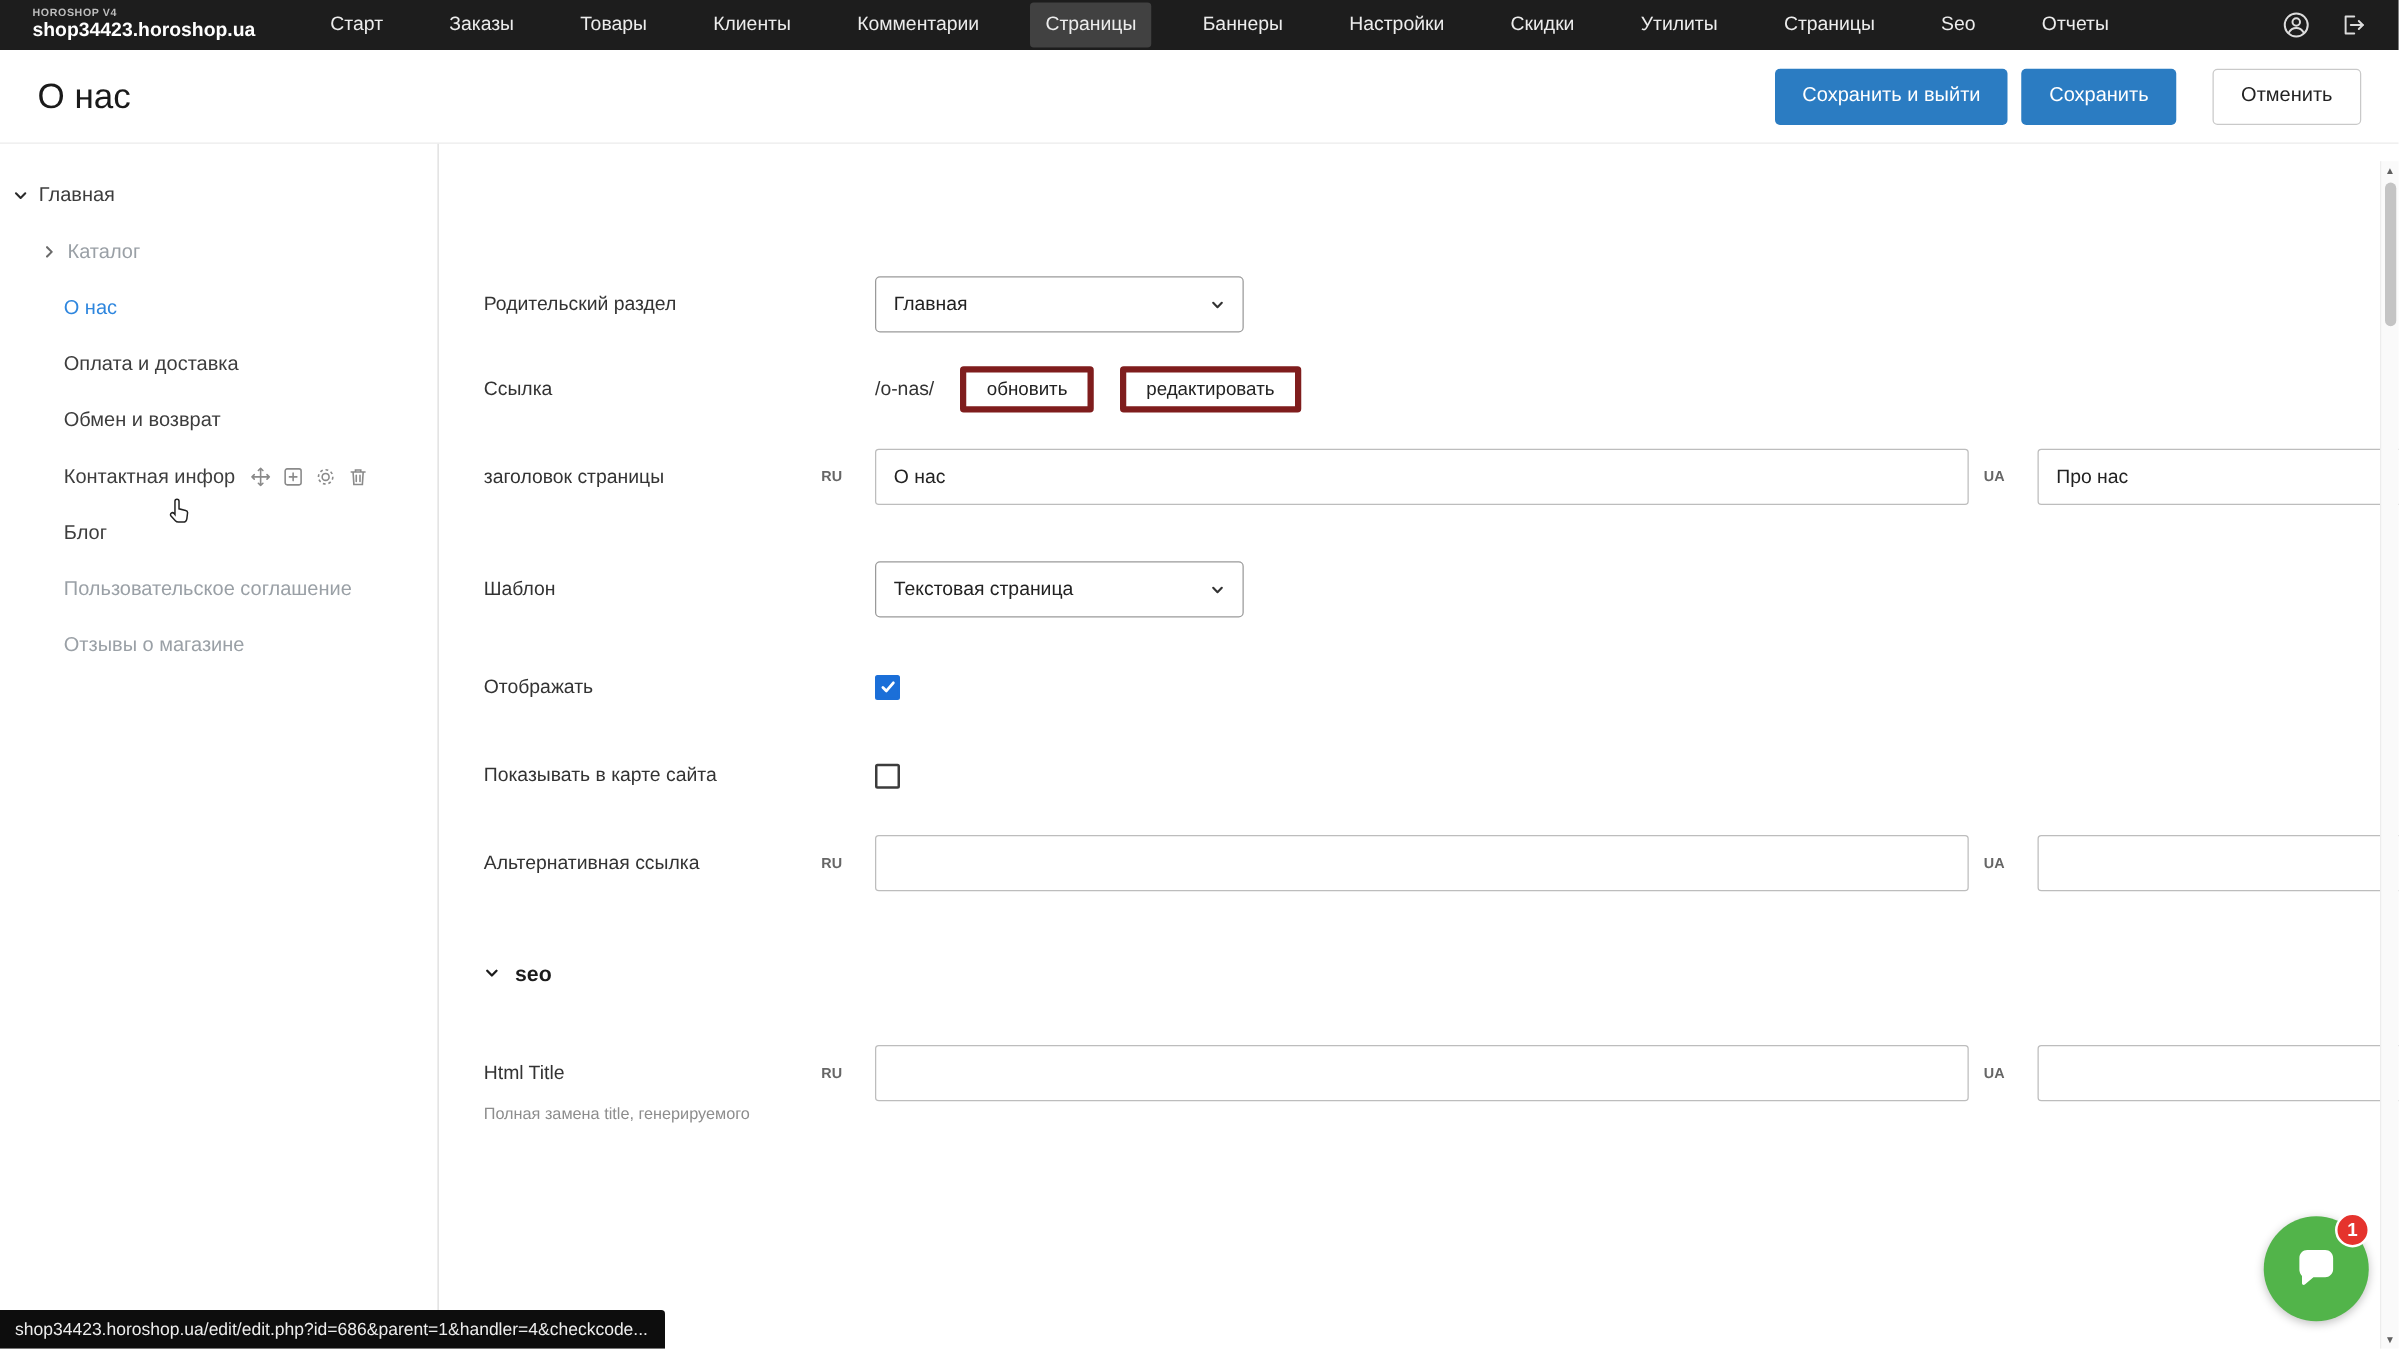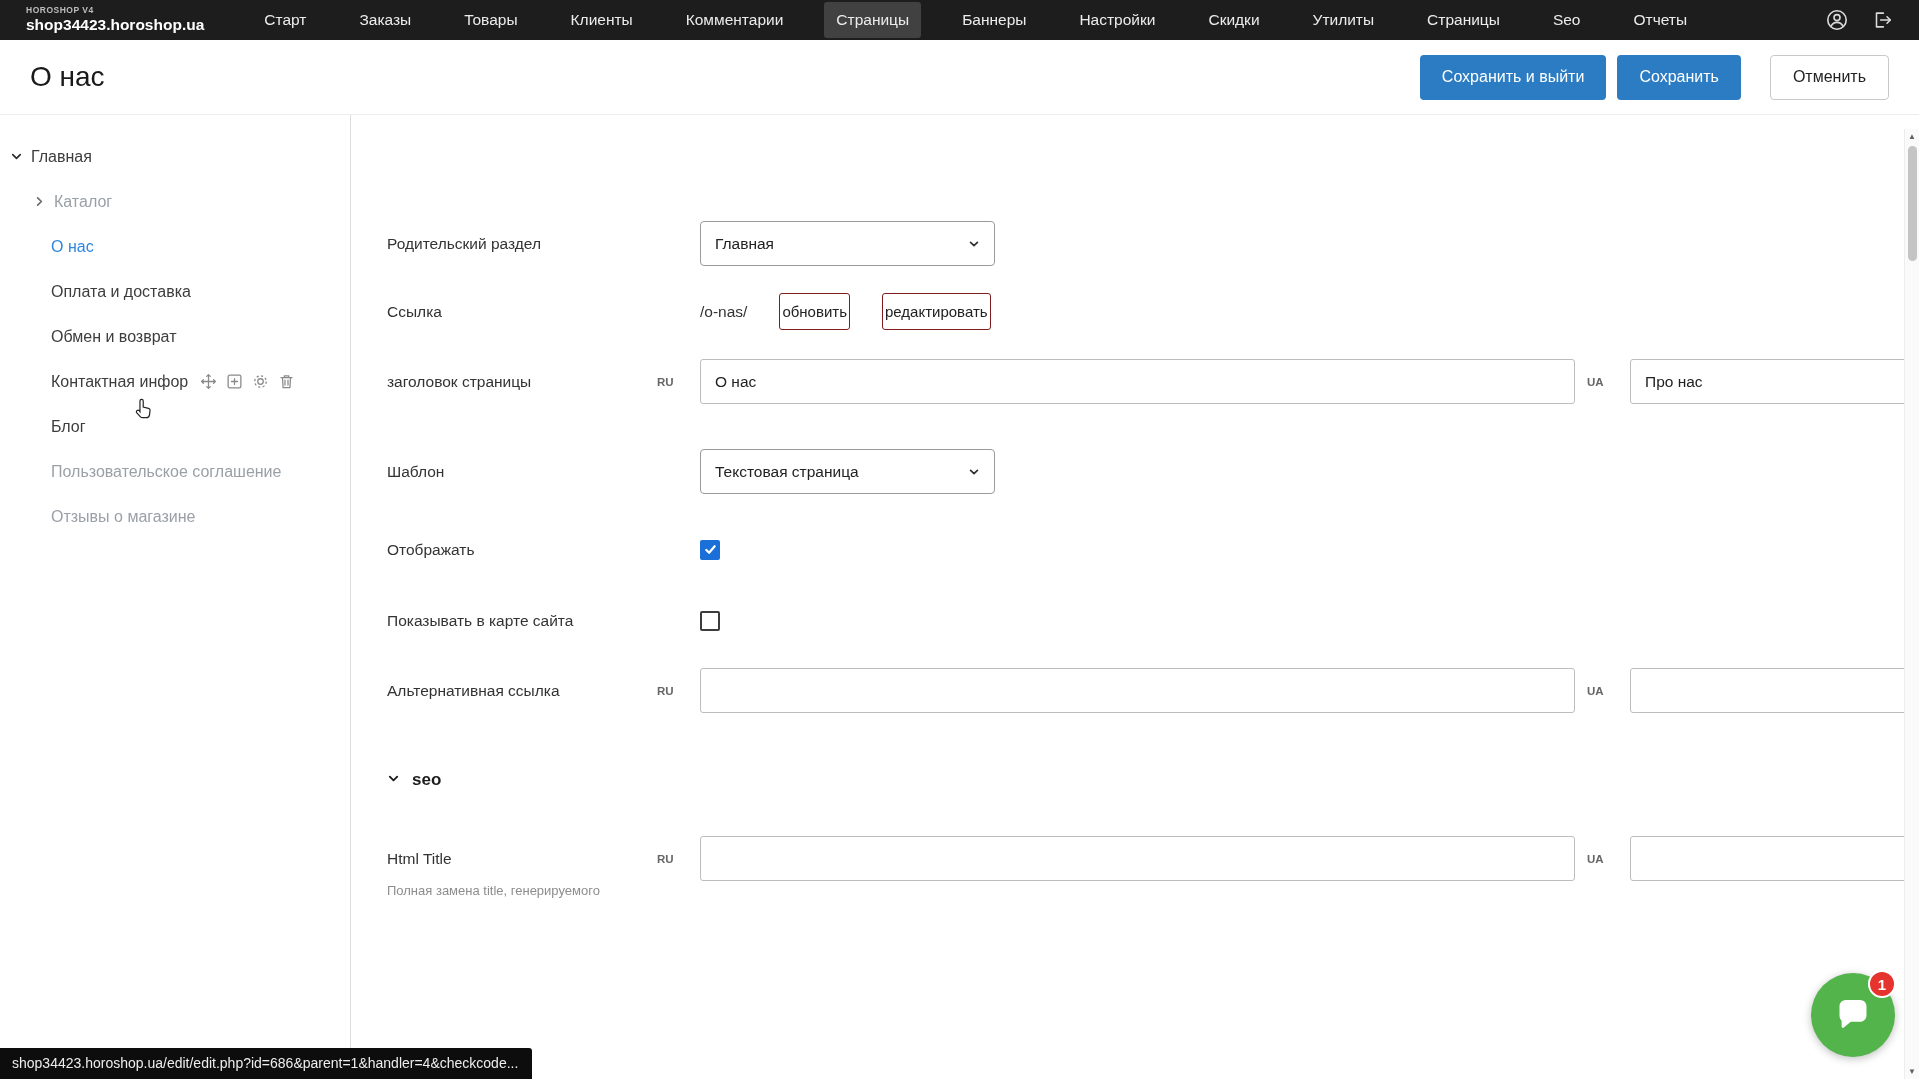--- a/index.html
+++ b/index.html
@@ -54,21 +54,21 @@
   .pair-label { height: 45px; display: flex; align-items: center; }
   .label-block { width: 270px; flex-shrink: 0; }
   .hint { font-size: 13px; color: #8d8d8d; margin-top: 2px; padding-right: 20px; }
   .lang { width: 43px; flex-shrink: 0; font-size: 11.5px; color: #666; font-weight: bold; }
   .stack { display: flex; flex-direction: row; gap: 12px; }
   .stack-row { display: flex; align-items: center; }
   .text-input { width: 875px; height: 45px; border: 1px solid #bdbdbd; border-radius: 3px; padding: 0 14px; font-size: 15.5px; color: #222; font-family: inherit; outline: none; background: #fff; }
   .select { width: 295px; height: 45px; border: 1px solid #9a9a9a; border-radius: 4px; display: flex; align-items: center; padding: 0 14px; font-size: 15.5px; color: #222; cursor: pointer; background: #fff; }
   .sel-caret { margin-left: auto; display: flex; }
   .link-path { font-size: 15.5px; color: #333; }
-  .link-btn { min-height: 37px; padding: 0 2px; border: 1px solid #7f1d1d; border-radius: 3px; background: #fff; font-size: 15px; color: #222; margin-left: 32px; cursor: pointer; font-family: inherit; }
+  .link-btn { min-height: 37px; padding: 0 16px; border: 5px solid #7f1d1d; border-radius: 3px; background: #fff; font-size: 15px; color: #222; margin-left: 21px; cursor: pointer; font-family: inherit; }
   .checkbox { width: 20px; height: 20px; border: 2px solid #3c3c3c; border-radius: 2px; cursor: pointer; background: #fff; }
   .checkbox.checked { background: var(--checkbox, #1b6fd8); border-color: var(--checkbox, #1b6fd8); display: flex; align-items: center; justify-content: center; }
 
   
   .hand-cursor { position: absolute; left: 130px; top: 396px; pointer-events: none; }
   .status-bar { position: absolute; left: 0; bottom: 0; background: #0d0d0d; color: #ededed; font-size: 14px; padding: 7px 14px 8px 12px; border-top-right-radius: 3px; white-space: nowrap; }
   .chat-widget { position: absolute; right: 24px; bottom: 22px; width: 84px; height: 84px; border-radius: 50%; background: var(--chat_green, #52b44a); display: flex; align-items: center; justify-content: center; cursor: pointer; box-shadow: 0 2px 8px rgba(0,0,0,.25); }
   .chat-badge { position: absolute; top: -3px; right: -1px; width: 28px; height: 28px; border-radius: 50%; background: var(--badge_red, #e5332d); border: 2px solid #fff; color: #fff; font-size: 15px; font-weight: bold; display: flex; align-items: center; justify-content: center; }
 
   .scrollbar { position: absolute; top: 129px; right: 0; width: 15px; height: 950px; background: #fafafa; border-left: 1px solid #ededed; display: flex; flex-direction: column; align-items: center; }

